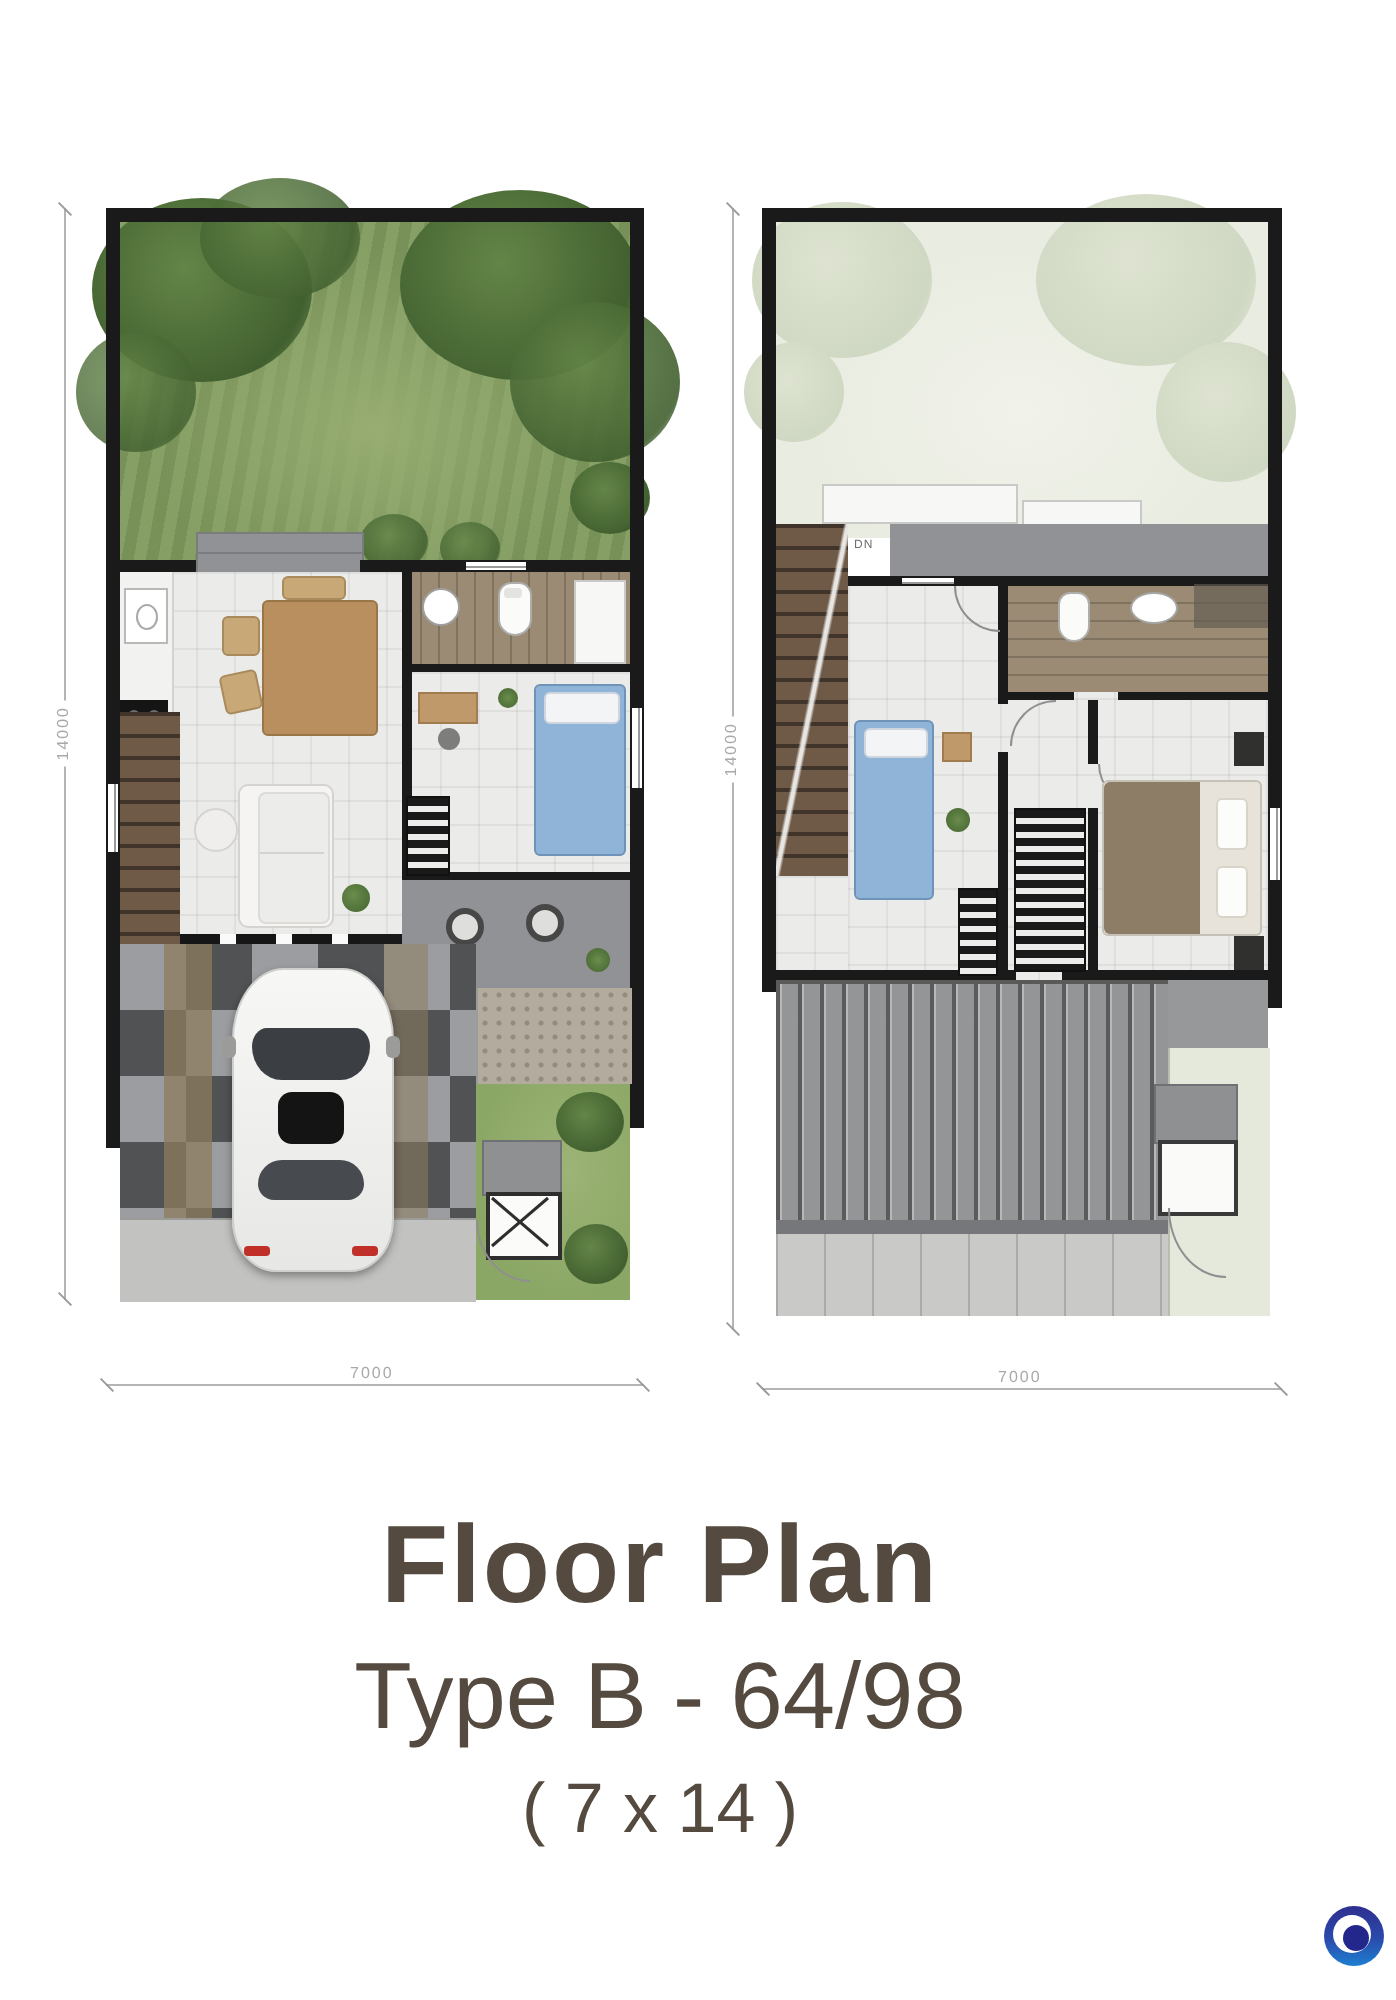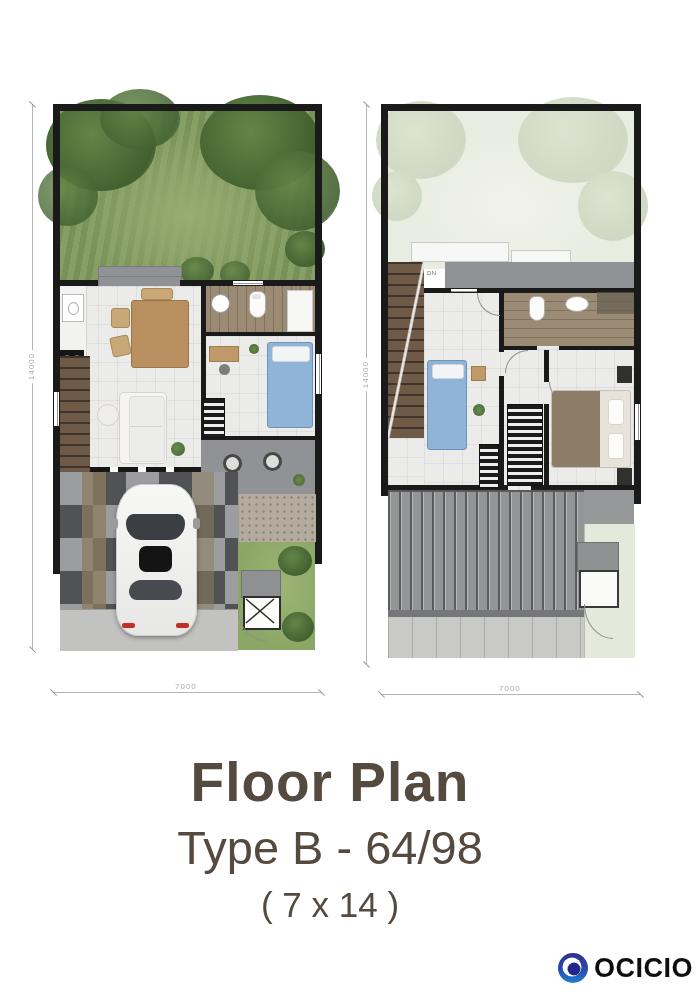--- a/index.html
+++ b/index.html
@@ -281,16 +281,15 @@
           <stop offset="0" stop-color="#2e2f8f"></stop>
           <stop offset="0.55" stop-color="#2a4bac"></stop>
           <stop offset="1" stop-color="#1d7fd0"></stop>
         </linearGradient>
       </defs>
       <circle cx="16" cy="16" r="15" fill="url(#lg1)"></circle>
       <path d="M2.5 20 A15 15 0 0 0 16 31 A15 15 0 0 1 2.5 20 Z" fill="#2aa3e0"></path>
       <circle cx="15" cy="15" r="9.5" fill="#ffffff"></circle>
       <circle cx="17" cy="17" r="6.5" fill="#23278c"></circle>
     </svg>
-    <span class="logo-text">OCICIO</span>
   </div>
 
 </div>
 
 </body></html>

